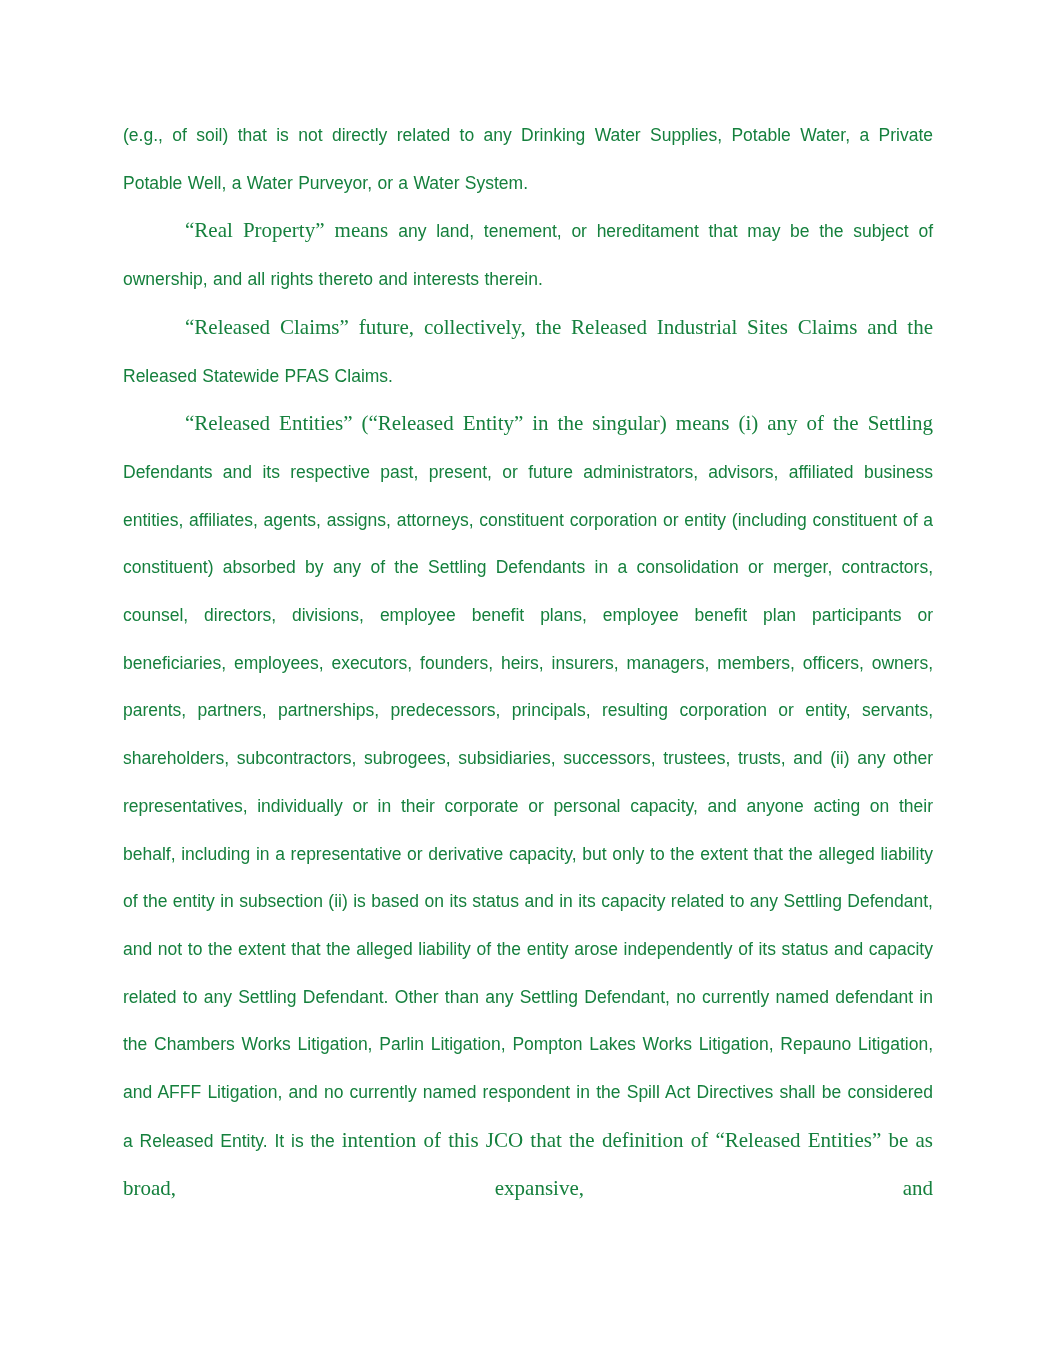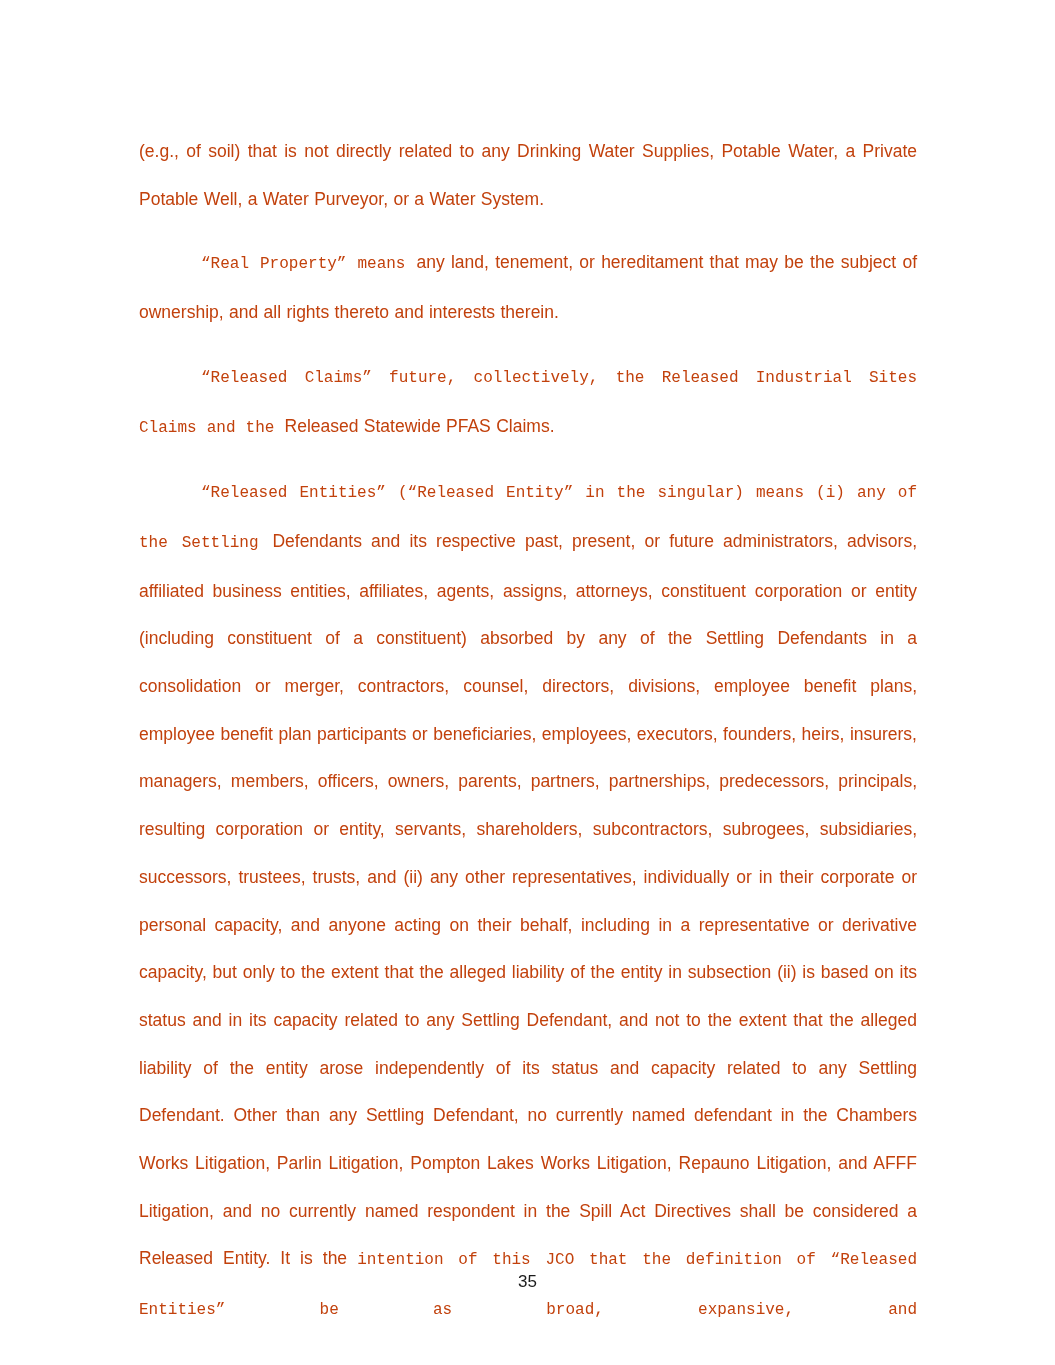--- a/index.html
+++ b/index.html
@@ -23,41 +23,41 @@
     height: 1365px;
     background: #ffffff;
   }
   .text-block {
     position: absolute;
     left: 123px;
     top: 112px;
     width: 810px;
   }
   p.para {
-    margin: 16px;
+    margin: 0;
     font-size: 17.5px;
     line-height: 47.7px;
     text-align: justify;
-    color: #c2410c;
+    color: #15803d;
     word-spacing: 0.5px;
   }
   p.para.indent {
     text-indent: 62px;
   }
   
   .text-block p.para:last-child {
     text-align-last: justify;
   }
   .seg-sans {
     font-family: "Liberation Sans", sans-serif;
     font-size: 17.5px;
   }
   .seg-serif {
-    font-family: Liberation Mono, monospace;
-    font-size: 16px;
+    font-family: Liberation Serif, serif;
+    font-size: 21px;
   }
   .page-number {
     position: absolute;
     left: 0;
     width: 1055px;
     top: 1272px;
     text-align: center;
     font-size: 17px;
     font-family: "Liberation Sans", sans-serif;
     color: #1b1b1b;
@@ -66,14 +66,13 @@
 </head>
 <body>
 
 <div class="page">
   <div class="text-block">
       <p class="para"><span class="seg-sans">(e.g., of soil) that is not directly related to any Drinking Water Supplies, Potable Water, a Private Potable Well, a Water Purveyor, or a Water System.</span></p>
       <p class="para indent"><span class="seg-serif">“Real Property” means </span><span class="seg-sans">any land, tenement, or hereditament that may be the subject of ownership, and all rights thereto and interests therein.</span></p>
       <p class="para indent"><span class="seg-serif">“Released Claims” future, collectively, the Released Industrial Sites Claims and the </span><span class="seg-sans">Released Statewide PFAS Claims.</span></p>
       <p class="para indent"><span class="seg-serif">“Released Entities” (“Released Entity” in the singular) means (i) any of the Settling </span><span class="seg-sans">Defendants and its respective past, present, or future administrators, advisors, affiliated business entities, affiliates, agents, assigns, attorneys, constituent corporation or entity (including constituent of a constituent) absorbed by any of the Settling Defendants in a consolidation or merger, contractors, counsel, directors, divisions, employee benefit plans, employee benefit plan participants or beneficiaries, employees, executors, founders, heirs, insurers, managers, members, officers, owners, parents, partners, partnerships, predecessors, principals, resulting corporation or entity, servants, shareholders, subcontractors, subrogees, subsidiaries, successors, trustees, trusts, and (ii) any other representatives, individually or in their corporate or personal capacity, and anyone acting on their behalf, including in a representative or derivative capacity, but only to the extent that the alleged liability of the entity in subsection (ii) is based on its status and in its capacity related to any Settling Defendant, and not to the extent that the alleged liability of the entity arose independently of its status and capacity related to any Settling Defendant.  Other than any Settling Defendant, no currently named defendant in the Chambers Works Litigation, Parlin Litigation, Pompton Lakes Works Litigation, Repauno Litigation, and AFFF Litigation, and no currently named respondent in the Spill Act Directives shall be considered a Released Entity.  It is the </span><span class="seg-serif">intention of this JCO that the definition of “Released Entities” be as broad, expansive, and</span></p>
     </div>
-  <div class="page-number">35</div>
 </div>
 
 </body></html>

